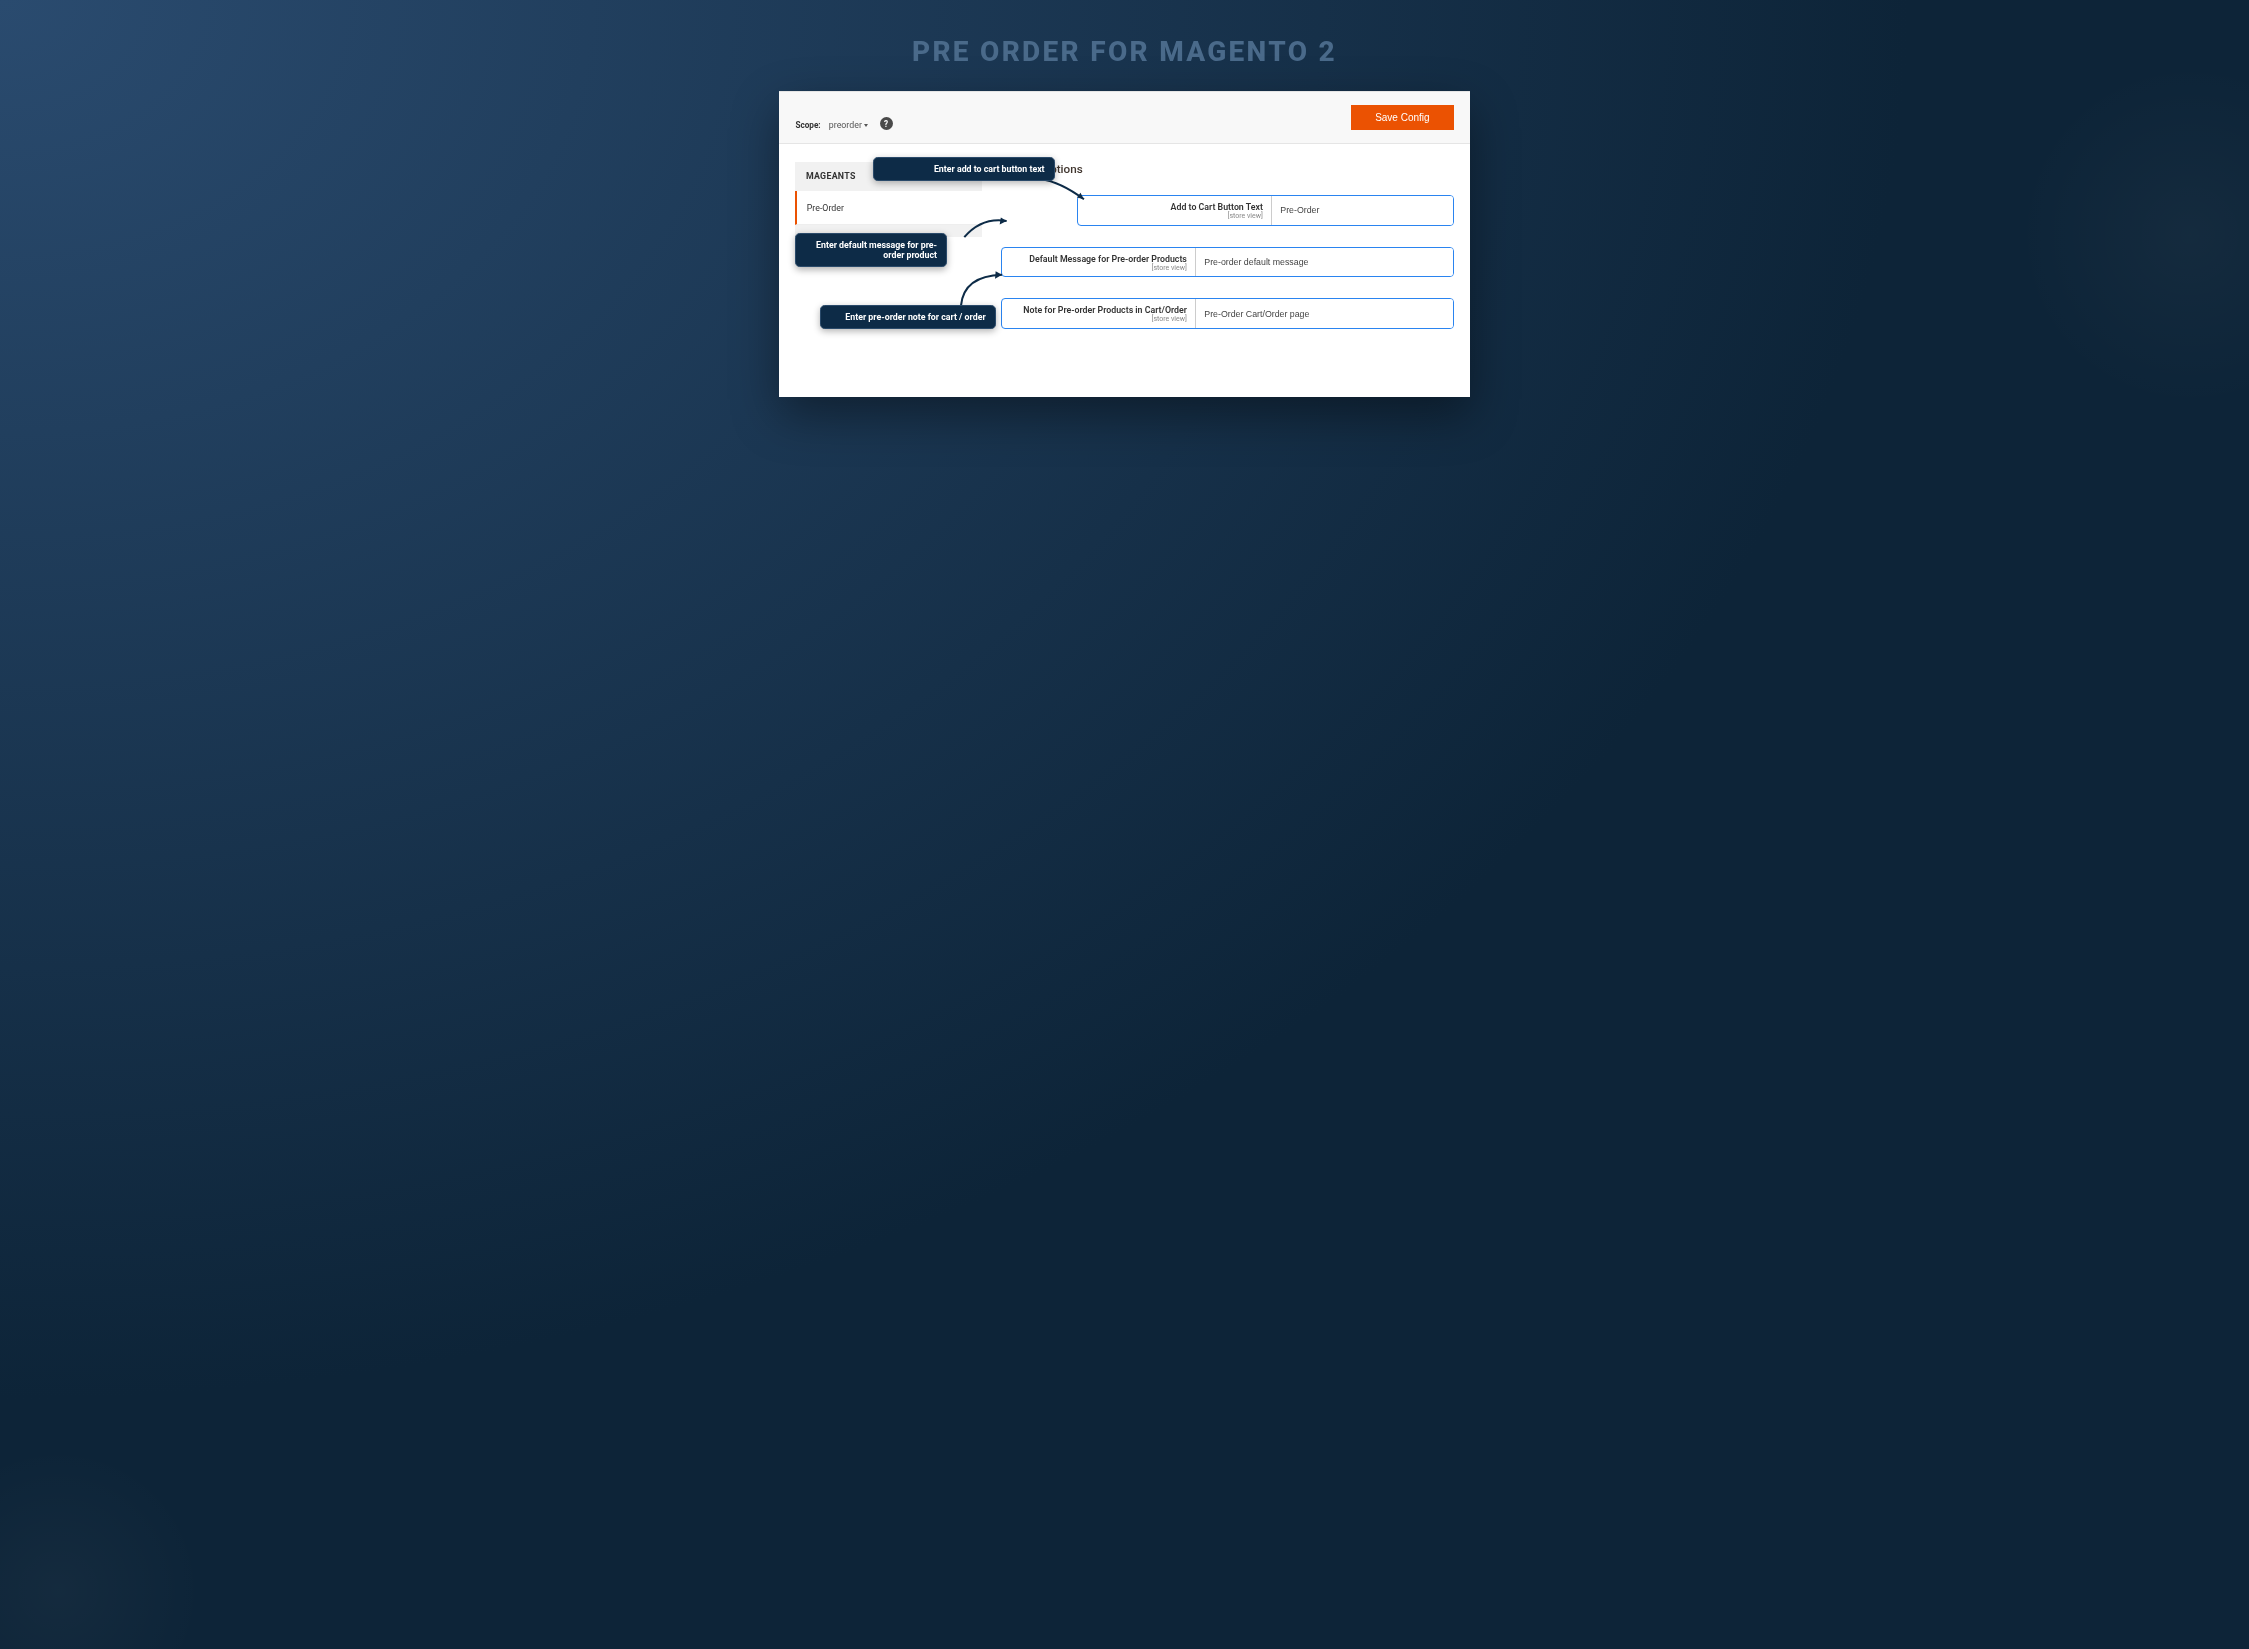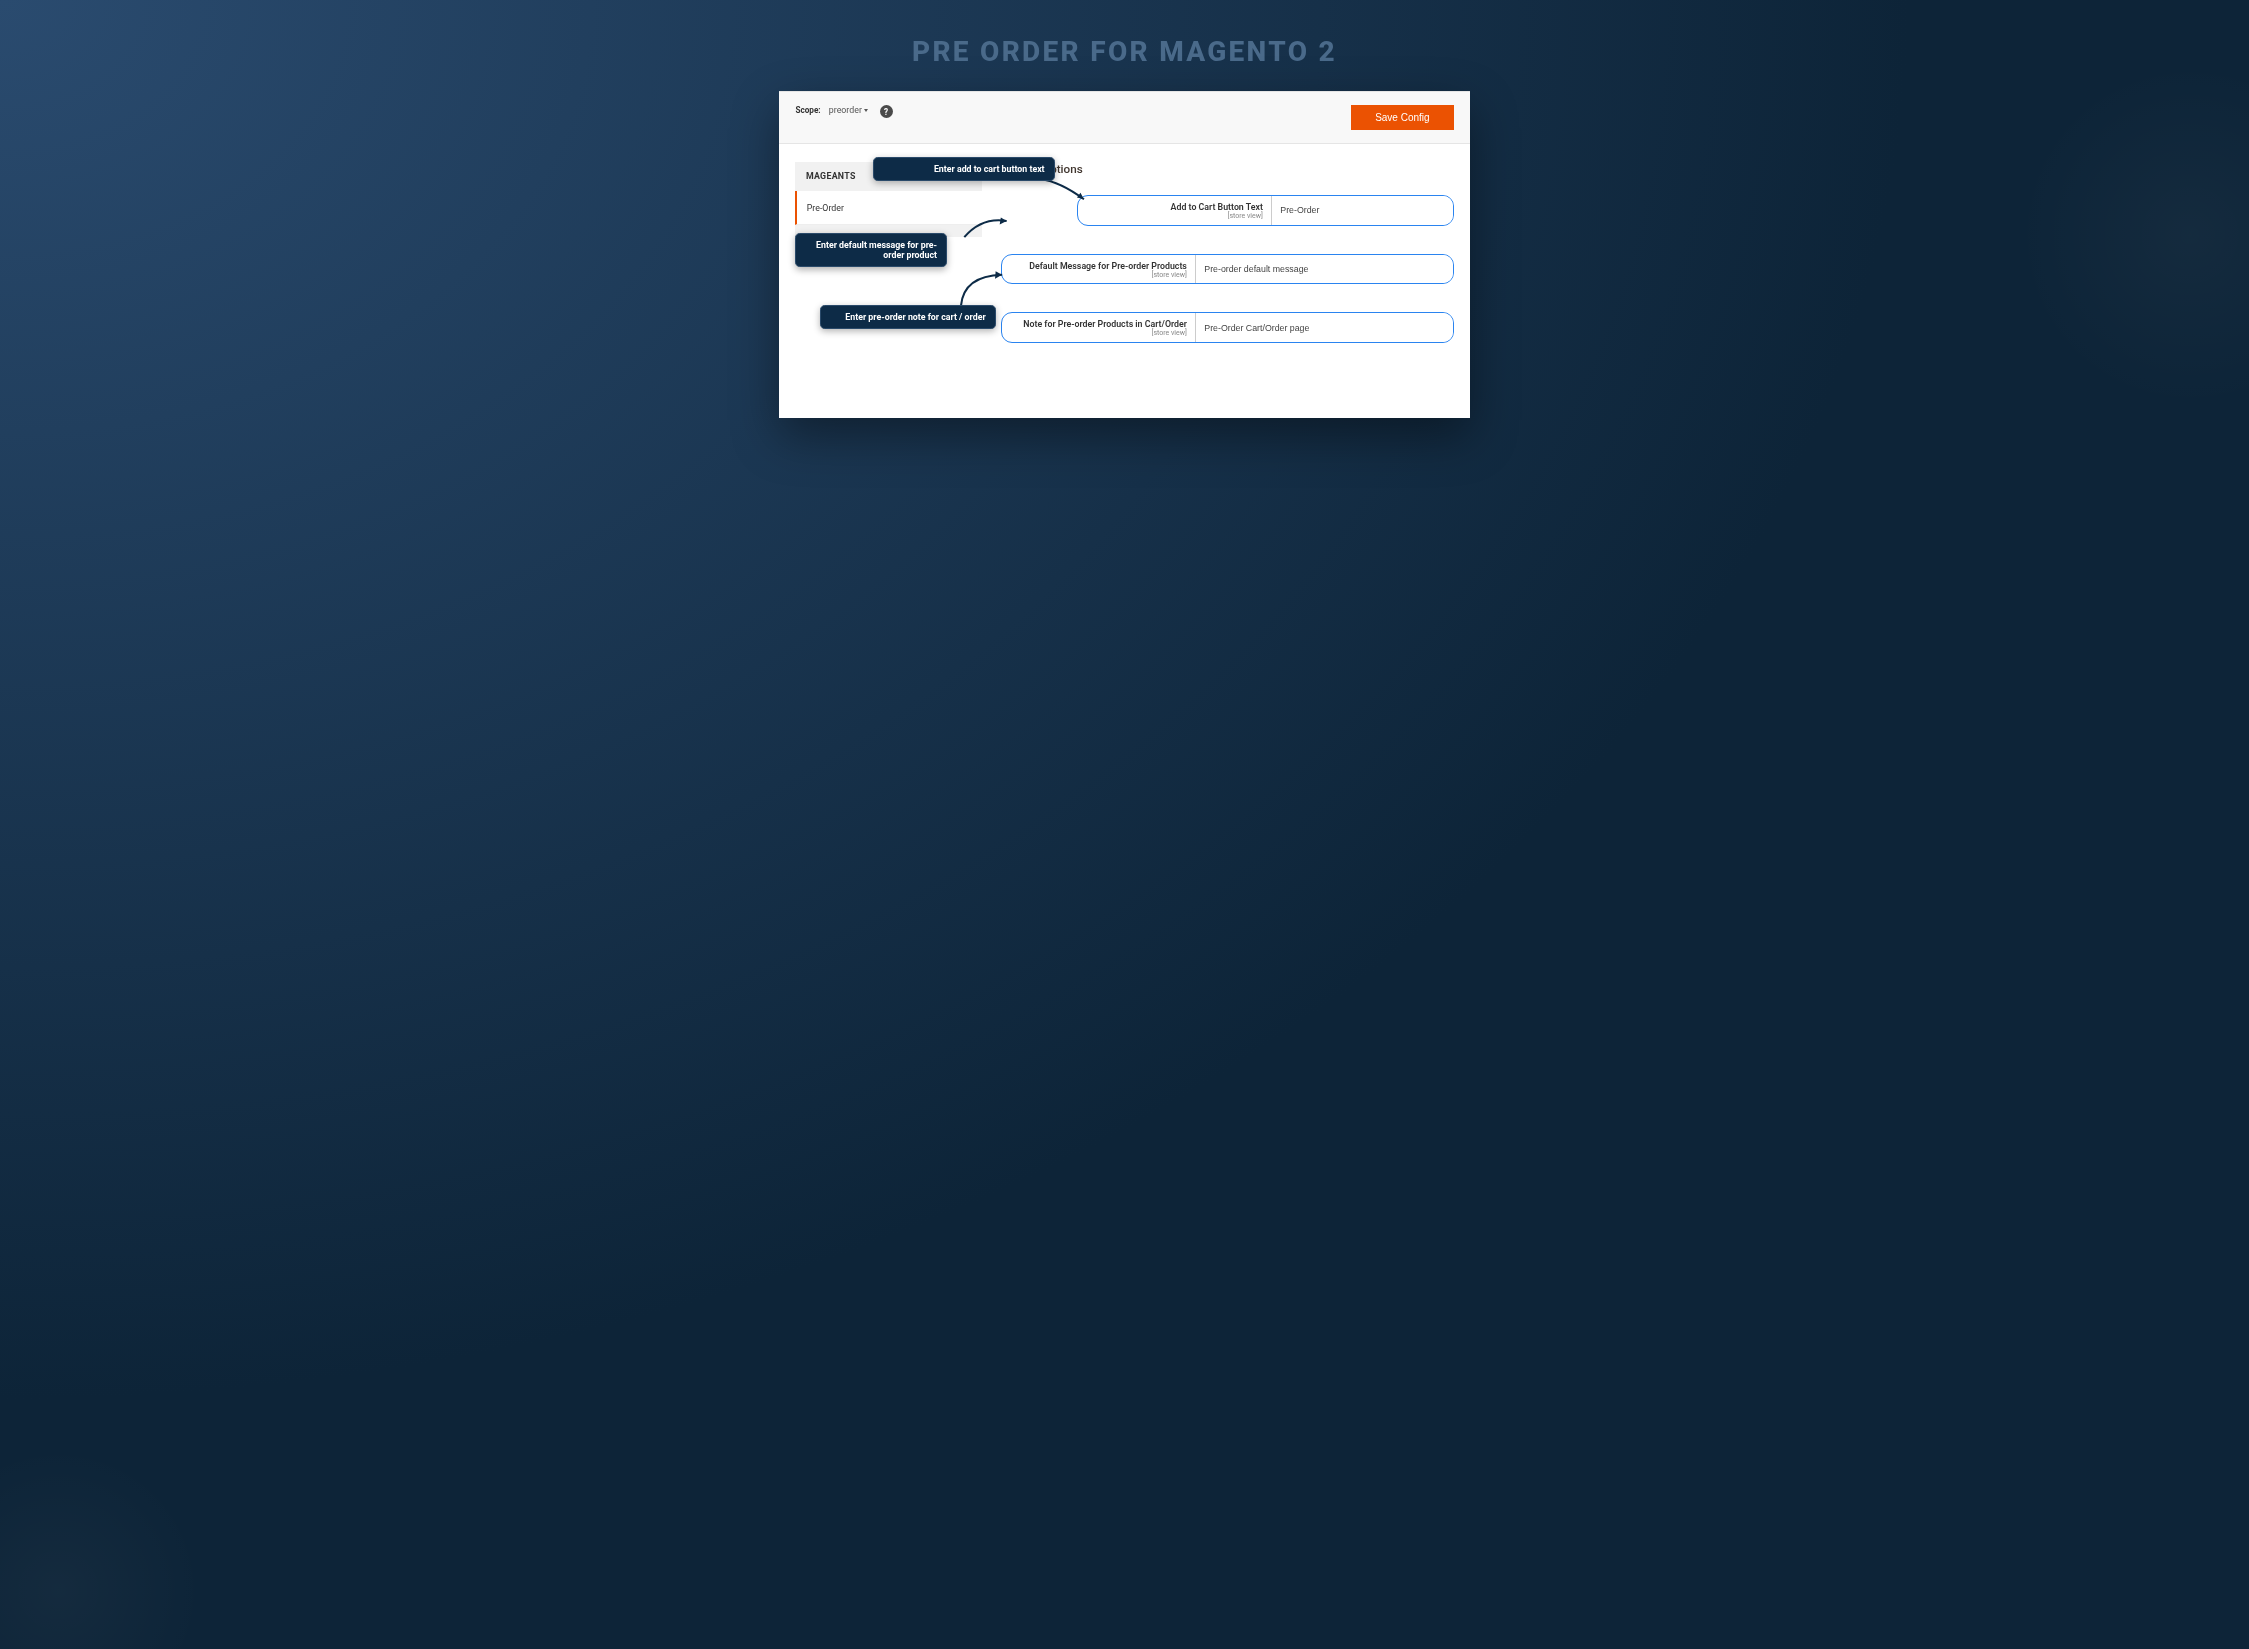--- a/index.html
+++ b/index.html
@@ -62,21 +62,21 @@
 }
 .page-title {
   font-size: 17.6px; font-weight: 400; color: #41362f;
   padding: 13px 16.4px 10.5px;
 }
 .toolbar {
   background: #f8f8f8;
   border-top: 0.6px solid #e5e5e5;
   border-bottom: 0.6px solid #e5e5e5;
   padding: 13px 16.4px;
-  display: flex; align-items: flex-start;
+  display: flex; align-items: flex-end;
   gap: 8.2px;
 }
 .scope-label { font-weight: 700; font-size: 8.2px; color: #333; }
 .scope-select {
   font-size: 8.8px; color: #555; display: inline-flex; align-items: center; gap: 2px;
   cursor: pointer;
 }
 .scope-select .caret {
   width: 0; height: 0; border-left: 2.9px solid transparent;
   border-right: 2.9px solid transparent; border-top: 3.5px solid #555;
@@ -107,22 +107,22 @@
 }
 .side-item {
   background: #fff; border-left: 2.3px solid #eb5202;
   padding: 11.7px 9.4px; font-size: 8.8px; color: #333;
   border-bottom: 0.6px solid #eee;
 }
 .side-section-footer { height: 11.7px; background: #f1f1f1; }
 .main { flex: 1; position: relative; padding-left: 7px; }
 .section-heading { font-size: 11.7px; font-weight: 500; color: #41362f; margin-bottom: 19px; }
 .field-row {
-  display: flex; align-items: stretch; margin-bottom: 28px;
-  border: 1.2px solid #2a84f0; border-radius: 11px;
+  display: flex; align-items: stretch; margin-bottom: 21px;
+  border: 1.2px solid #2a84f0; border-radius: 4px;
   overflow: hidden; background: #fff; justify-content: space-between;
 }
 .field-lbl {
   width: 193px; padding: 5.9px 8.2px 4.7px; text-align: right;
   font-size: 8.8px; color: #333; font-weight: 600;
   display: flex; flex-direction: column; align-items: flex-end; justify-content: center;
 }
 .field-lbl .sub { font-size: 7px; color: #888; font-weight: 400; }
 .field-input {
   flex: 1; border: none; border-left: 0.6px solid #ccc;

